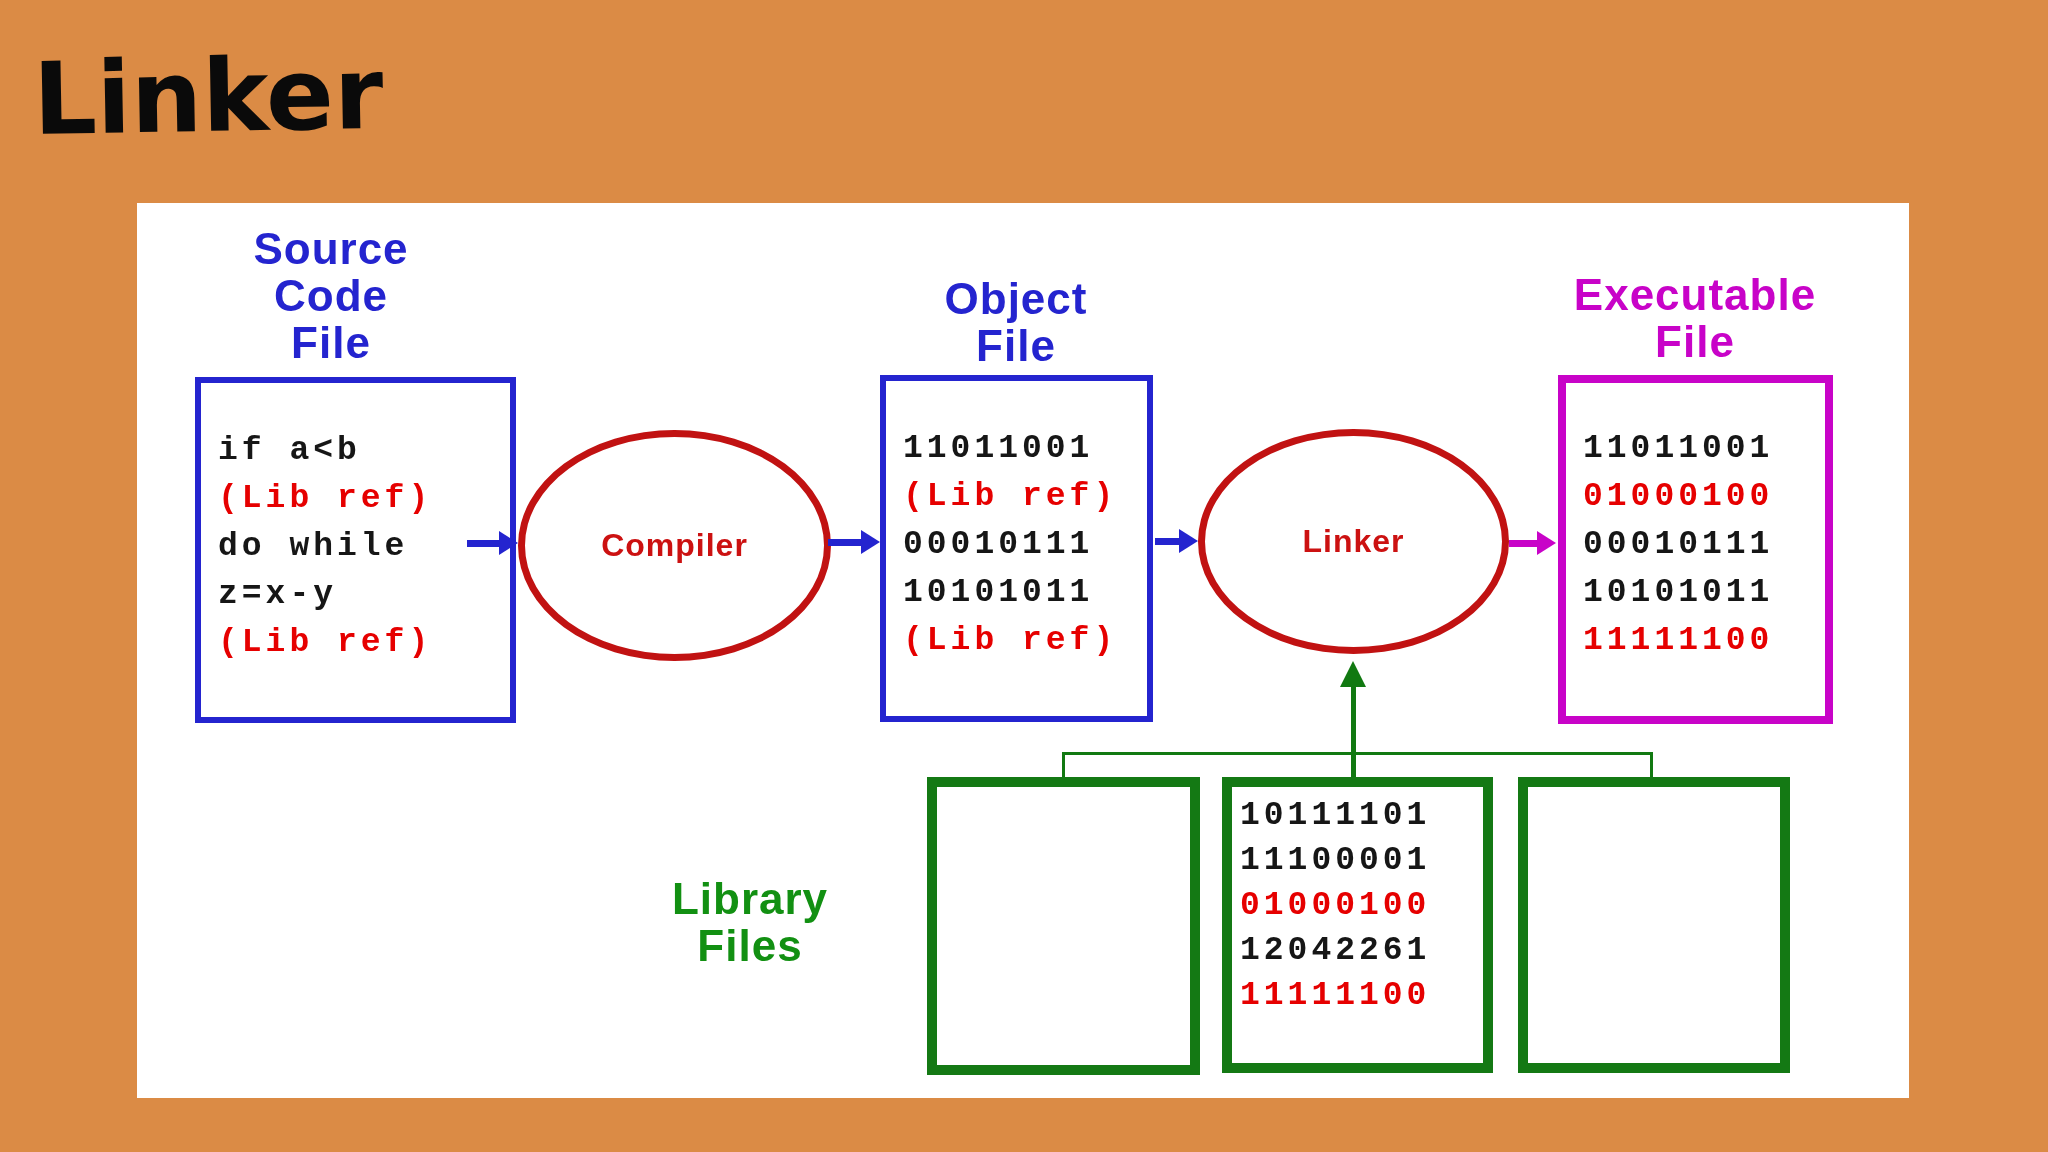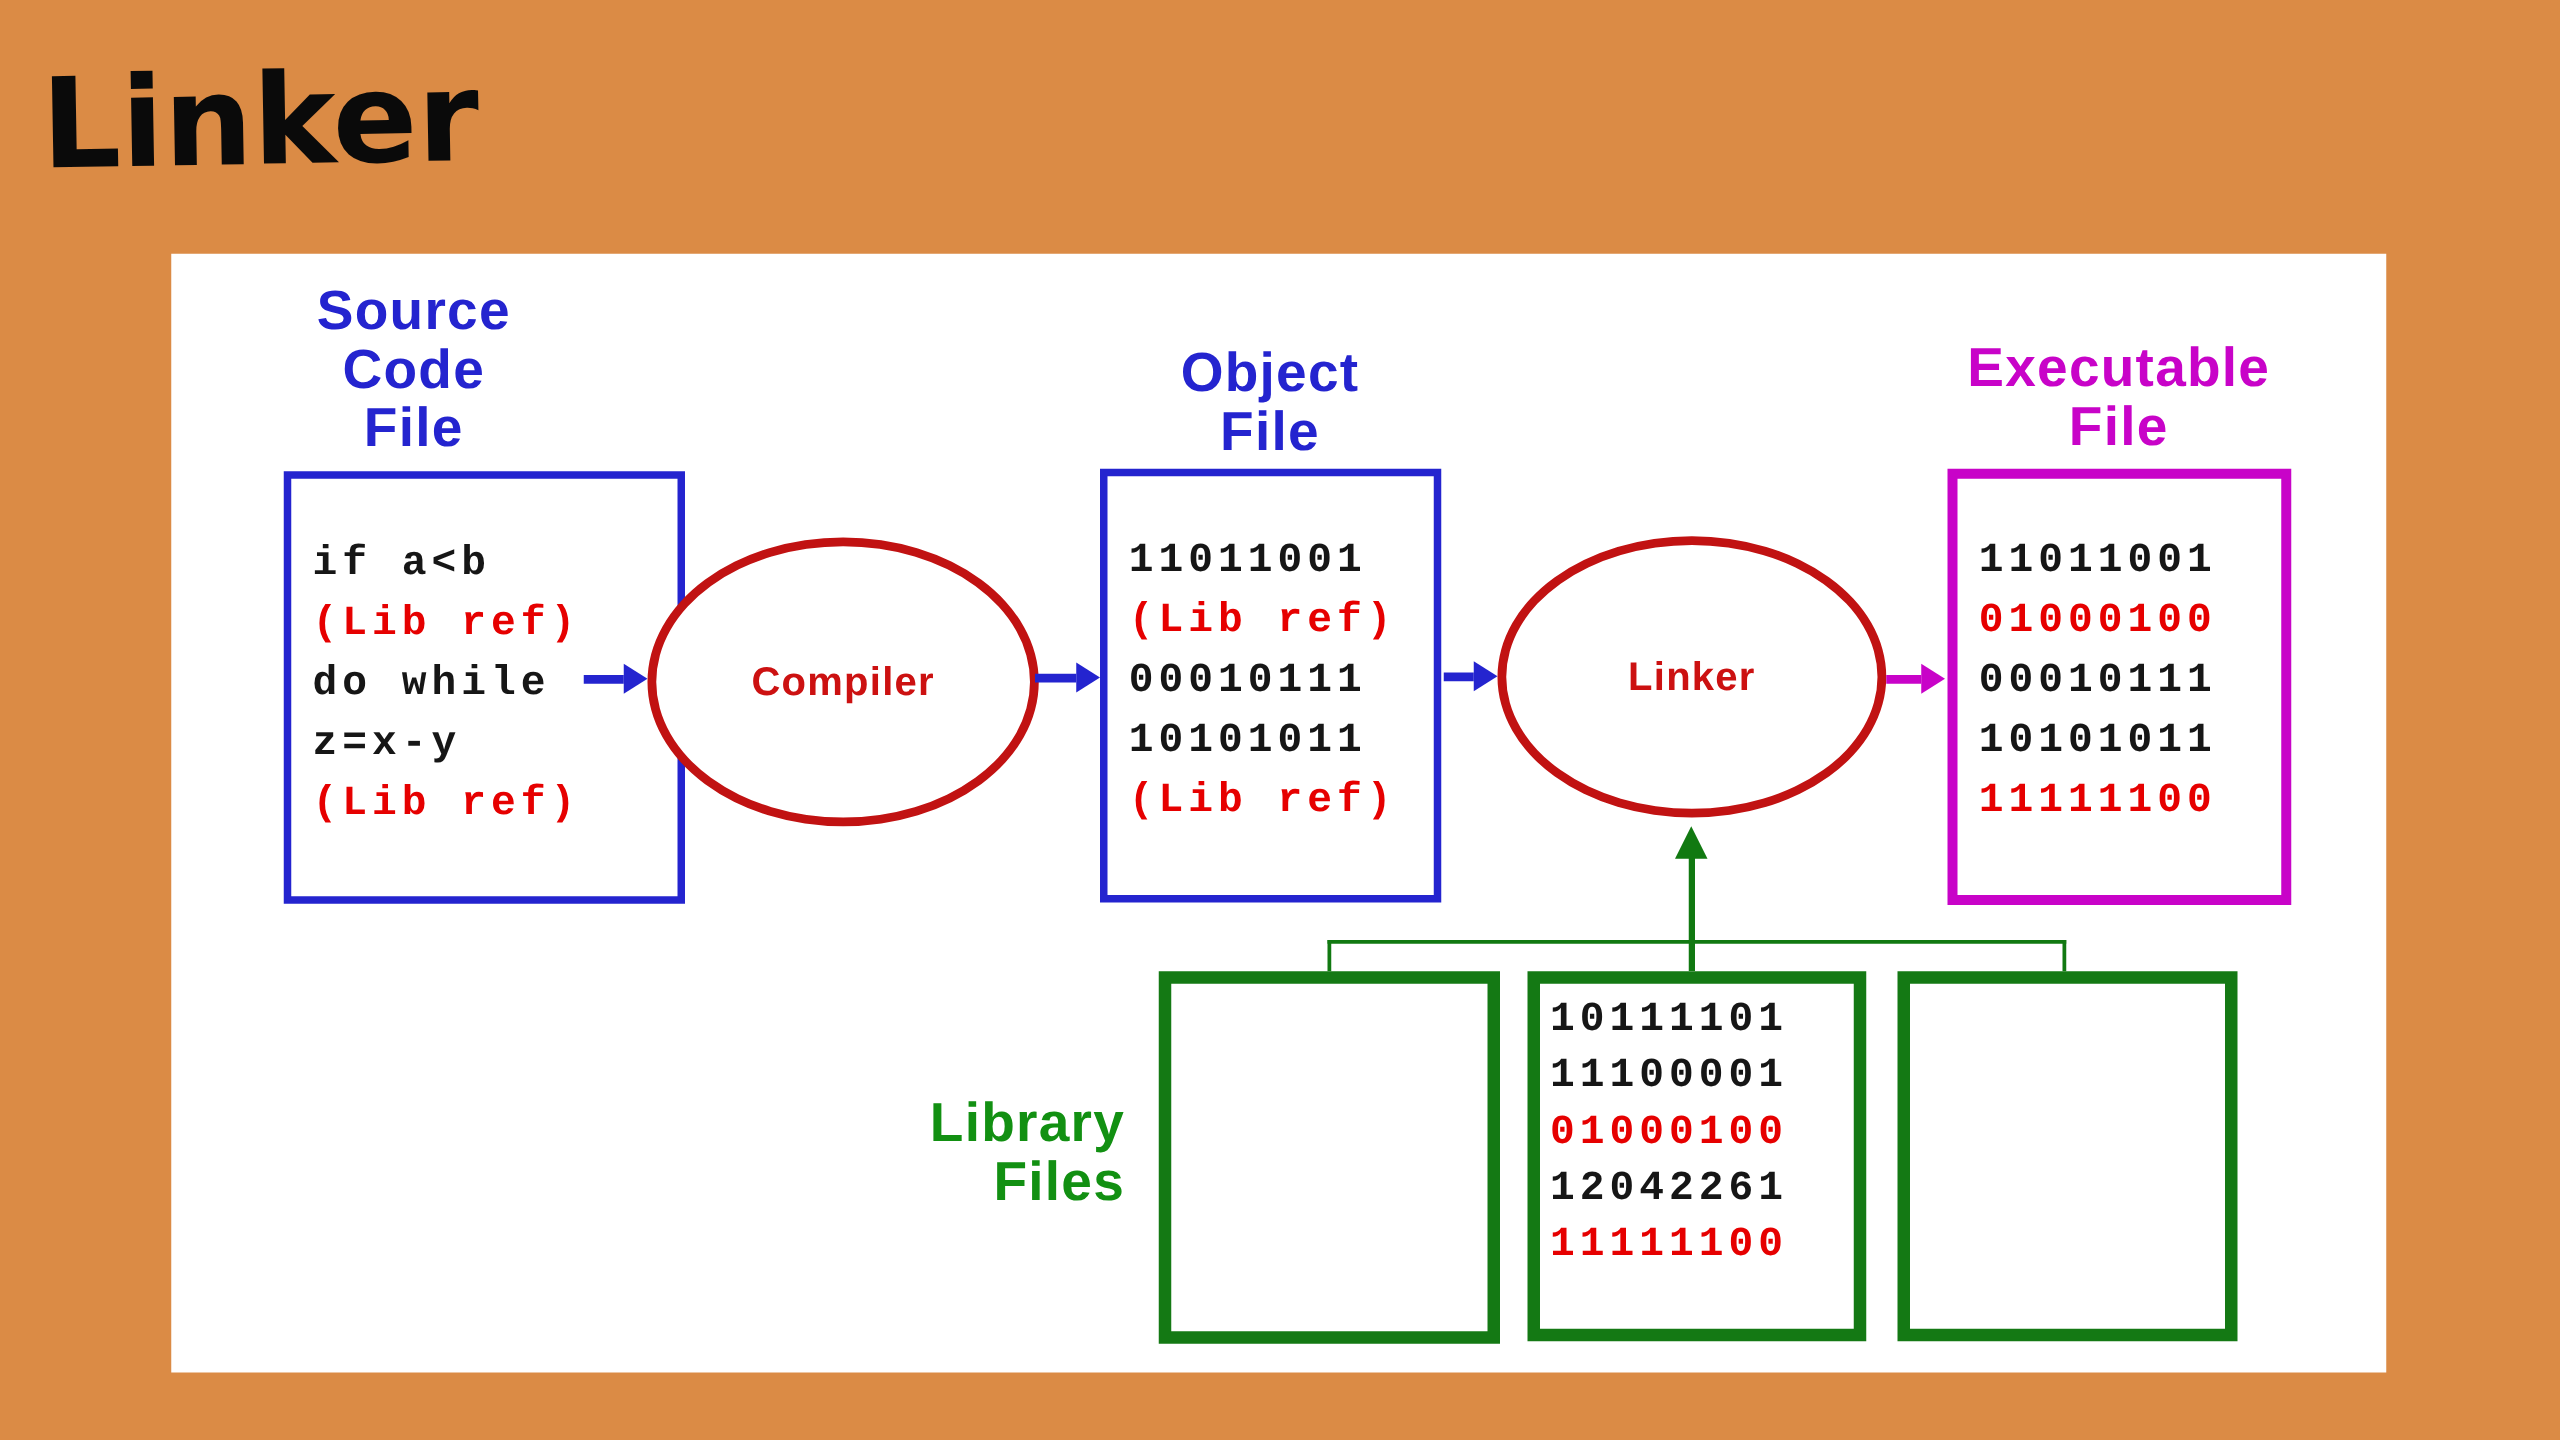--- a/index.html
+++ b/index.html
@@ -33,21 +33,21 @@
     position:absolute;left:137px;top:203px;width:1772px;height:895px;
     background:var(--panel-white);
   }
   
   .blk-label{
     position:absolute;text-align:center;font-weight:700;
     font-size:44px;line-height:47px;letter-spacing:1px;
   }
   .lbl-blue{color:var(--blue);}
   .lbl-magenta{color:var(--magenta);}
-  .lbl-green{color:var(--green-label);text-align:right;}
+  .lbl-green{color:var(--green-label);text-align:center;}
   
   .filebox{
     position:absolute;background:#fff;
     font-family:"Liberation Mono", monospace;font-weight:700;
     font-size:33px;letter-spacing:4px;line-height:48px;
     color:var(--code-black);
   }
   .box-blue{border:6px solid var(--blue);padding:44px 8px 0 17px;}
   .box-magenta{border:8px solid var(--magenta);padding:42px 8px 0 17px;}
   .box-green{border:10px solid var(--green-border);padding:6px 6px 0 8px;line-height:45px;}
@@ -80,21 +80,21 @@
 
 <div class="page-title">Linker</div>
 
 <div class="panel">
 
   <div class="blk-label lbl-blue" style="left:44px;top:22px;width:300px;">
       <div class="line">Source</div>
       <div class="line">Code</div>
       <div class="line">File</div>
     </div>
-  <div class="filebox box-blue" style="left:58px;top:174px;width:321px;height:346px;margin-left:32px;">
+  <div class="filebox box-blue" style="left:58px;top:174px;width:321px;height:346px;">
       <div class="line black">if a&lt;b</div>
       <div class="line red">(Lib ref)</div>
       <div class="line black">do while</div>
       <div class="line black">z=x-y</div>
       <div class="line red">(Lib ref)</div>
     </div>
 
   <div class="arrow-h arrow-blue" style="left:330px;top:328px;width:51px;">
     <div class="shaft"></div>
     <div class="head"></div>

